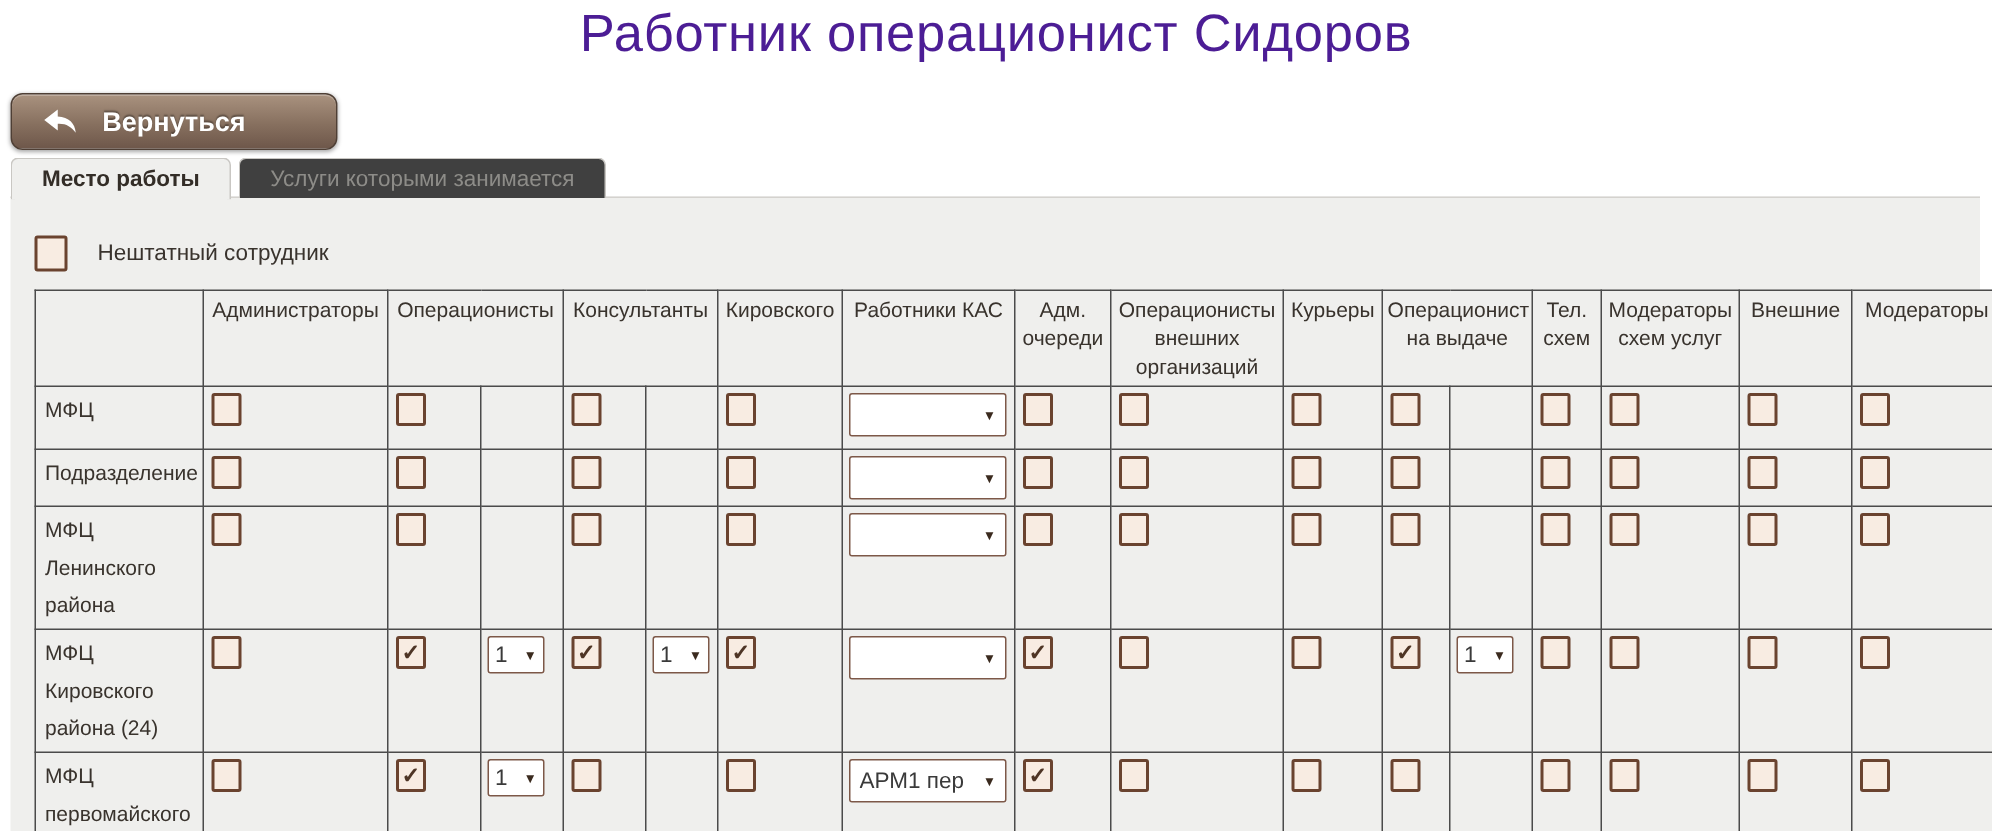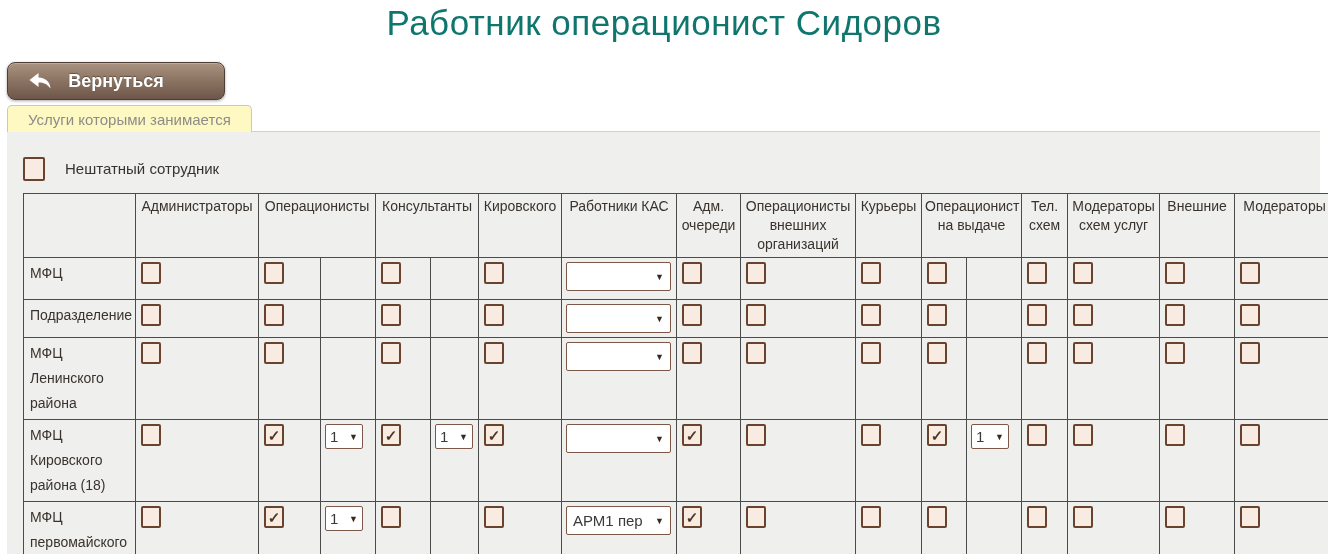--- a/index.html
+++ b/index.html
@@ -7,39 +7,39 @@
   body {
     position: relative;
     overflow: hidden;
     background: #ffffff;
     font-family: "Liberation Sans", sans-serif;
     color: #39332d;
   }
   .page-title {
     position: absolute; top: 3px; left: 0; width: 100%;
     text-align: center; font-size: 35px; font-weight: 400;
-    color: #0f766e; letter-spacing: 0.5px;
+    color: #4c1d95; letter-spacing: 0.5px;
   }
   .back-btn {
     position: absolute; left: 7px; top: 62px; width: 218px; height: 38px;
     border: 1px solid #4e3f35; border-radius: 8px;
     background: linear-gradient(#a9927f, #87705f 55%, #6e574a);
     box-shadow: 0 1px 3px rgba(0,0,0,.35), inset 0 1px 0 rgba(255,255,255,.25);
     display: flex; align-items: center; justify-content: center;
     color: #ffffff; font-size: 18px; font-weight: 700; cursor: pointer;
     text-shadow: 0 -1px 1px rgba(0,0,0,.35);
     text-align: right;
   }
   .back-btn .back-ic { position: absolute; left: 20px; top: 9px; }
   .tabbar {
     position: absolute; left: 7px; top: 105px;
     display: flex; align-items: flex-end; z-index: 2;
   }
   .tab {
-    background: #fef9c3; border: 1px solid #c9c7c3; border-bottom: none;
+    background: #404040; border: 1px solid #c9c7c3; border-bottom: none;
     border-radius: 5px 5px 0 0; color: #8d8c88; font-size: 15px;
     padding: 5px 20px 4px; margin-right: 5px; cursor: pointer; white-space: nowrap;
   }
   .tab.active {
     background: #efefed; color: #332d27; font-weight: 700;
     margin-bottom: -1px; padding-bottom: 5px; position: relative; z-index: 3;
   }
   .panel {
     position: absolute; left: 7px; top: 131px; width: 1313px; height: 470px;
     background: #efefed; border-top: 1px solid #d4d2ce;
@@ -91,20 +91,21 @@
 <div class="back-btn">
   <span class="back-ic">
     <svg width="24" height="18" viewBox="0 0 24 18">
       <path d="M10.5 1 L1.5 8 L10.5 15 L10.5 10.5 C16 10.2 19.5 12.5 22.5 16.5 C22 10 18 6.2 10.5 5.6 Z" fill="#ffffff"></path>
     </svg>
   </span>
   <span>Вернуться</span>
 </div>
 
 <div class="tabbar">
+  <div class="tab active">Место работы</div>
   <div class="tab">Услуги которыми занимается</div>
 </div>
 
 <div class="panel">
   <div class="freelance">
     <div class="cb"></div>
     <span class="freelance-label">Нештатный сотрудник</span>
   </div>
   <table class="roles" id="wp-table">
     <colgroup id="wp-cols">
@@ -283,21 +284,21 @@
             <div class="cb"></div>
           </td>
           <td>
             <div class="cb"></div>
           </td>
           <td>
             <div class="cb"></div>
           </td>
         </tr>
         <tr class="r3">
-          <td class="rowlabel">МФЦ Кировского района (18)</td>
+          <td class="rowlabel">МФЦ Кировского района (24)</td>
           <td>
             <div class="cb"></div>
           </td>
           <td>
             <div class="cb">
               <span class="check">✓</span>
             </div>
           </td>
           <td>
             <div class="sel sel-small">

